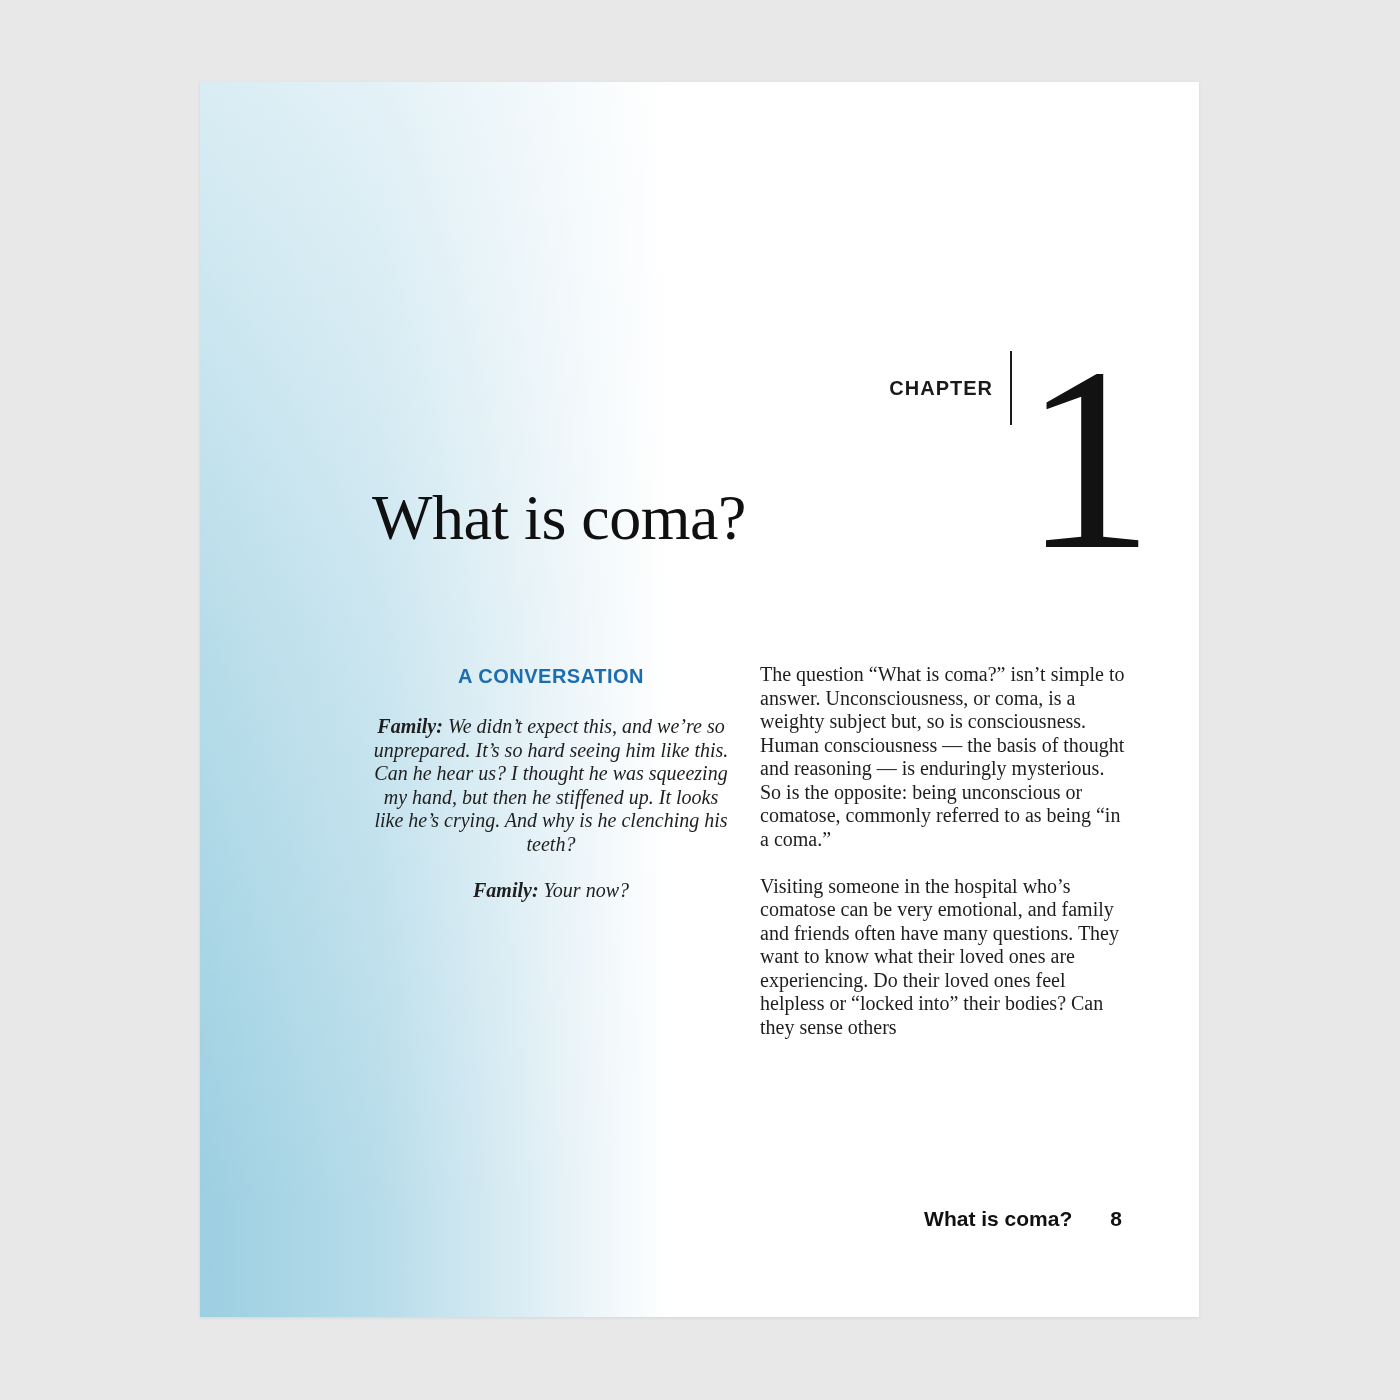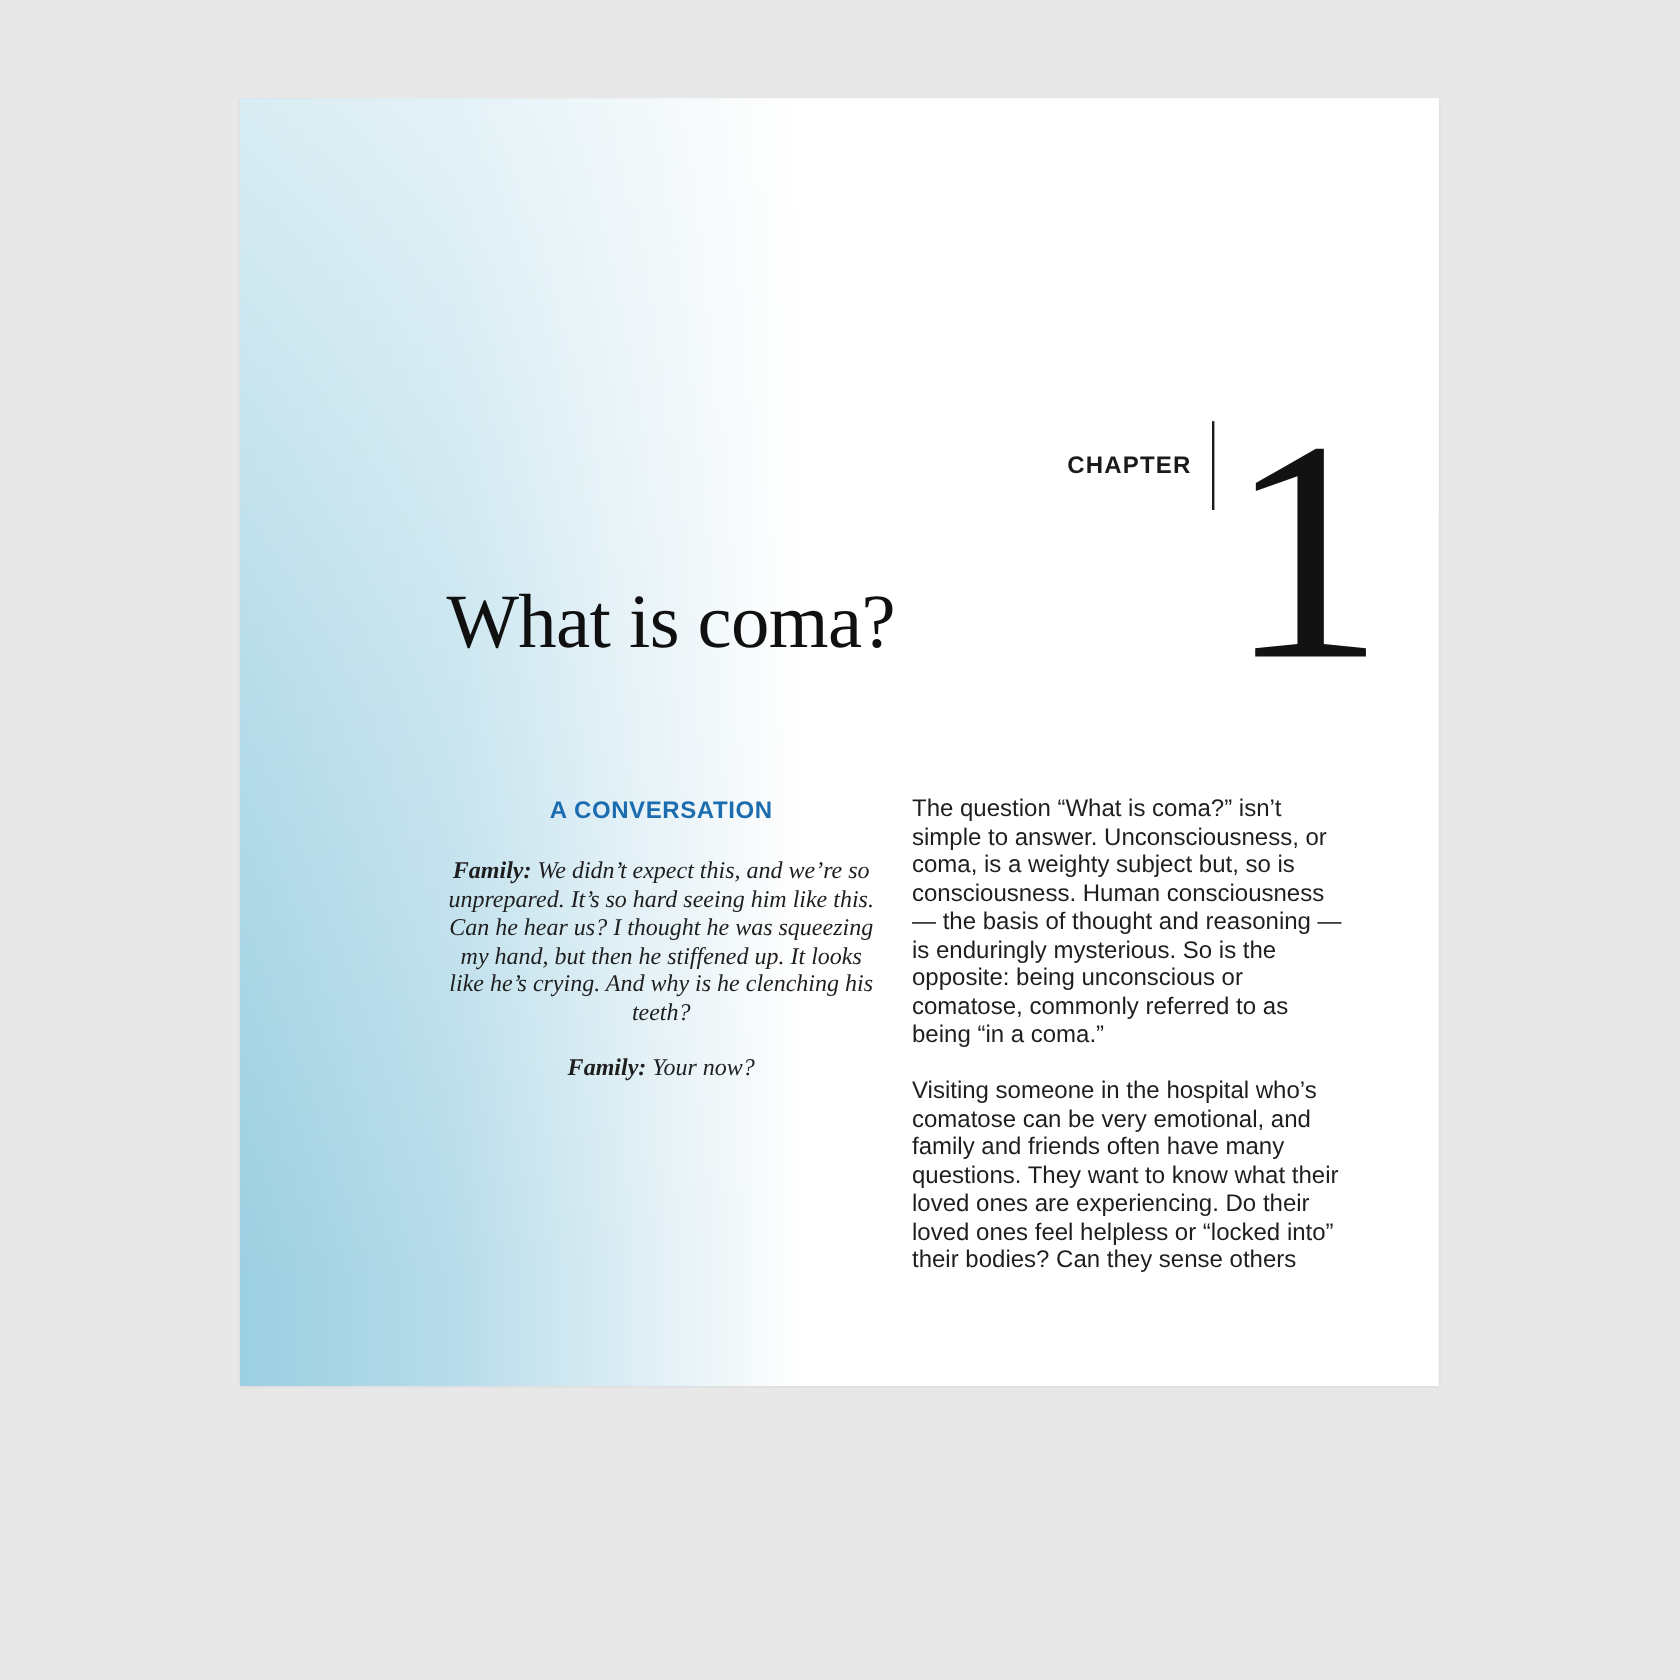--- a/index.html
+++ b/index.html
@@ -5,21 +5,21 @@
   html, body { margin: 0; padding: 0; }
   body {
     width: 1400px; height: 1400px;
     background: #e8e8e8;
     position: relative;
     font-family: "Liberation Sans", sans-serif;
   }
   .page {
     position: absolute;
     left: 200px; top: 82px;
-    width: 999px; height: 1073px;
+    width: 999px; height: 1235px;
     background:
       linear-gradient(to bottom, rgba(255,255,255,0.62) 0%, rgba(255,255,255,0.28) 45%, rgba(255,255,255,0) 92%),
       linear-gradient(to right, #9bcfe1 0%, #b7dcea 18%, #eaf4f8 38%, #ffffff 47%, #ffffff 100%);
     box-shadow: 0 1px 3px rgba(0,0,0,0.08);
     overflow: hidden;
   }
 
   
   .chapter-label {
     position: absolute; top: 296px; right: 206px;
@@ -67,21 +67,21 @@
     margin: 0 0 23px 0;
     font-family: "Liberation Serif", serif;
     font-style: italic;
     font-size: 20px; line-height: 23.5px;
     color: #1e1e1e;
   }
   .dialogue-par .speaker { font-weight: 700; font-style: italic; }
   .intro-par { margin-bottom: 77px; }
   .body-par {
     margin: 0 0 23.5px 0;
-    font-family: Liberation Sans, sans-serif;
+    font-family: Liberation Serif, serif;
     font-size: 20px; line-height: 23.5px;
     color: #1e1e1e;
   }
 
   
   .footer {
     position: absolute; top: 1126px; right: 77px;
     display: flex; align-items: baseline; gap: 38px;
     font-family: "Liberation Sans", sans-serif;
     font-weight: 700; font-size: 21px; line-height: 1;

